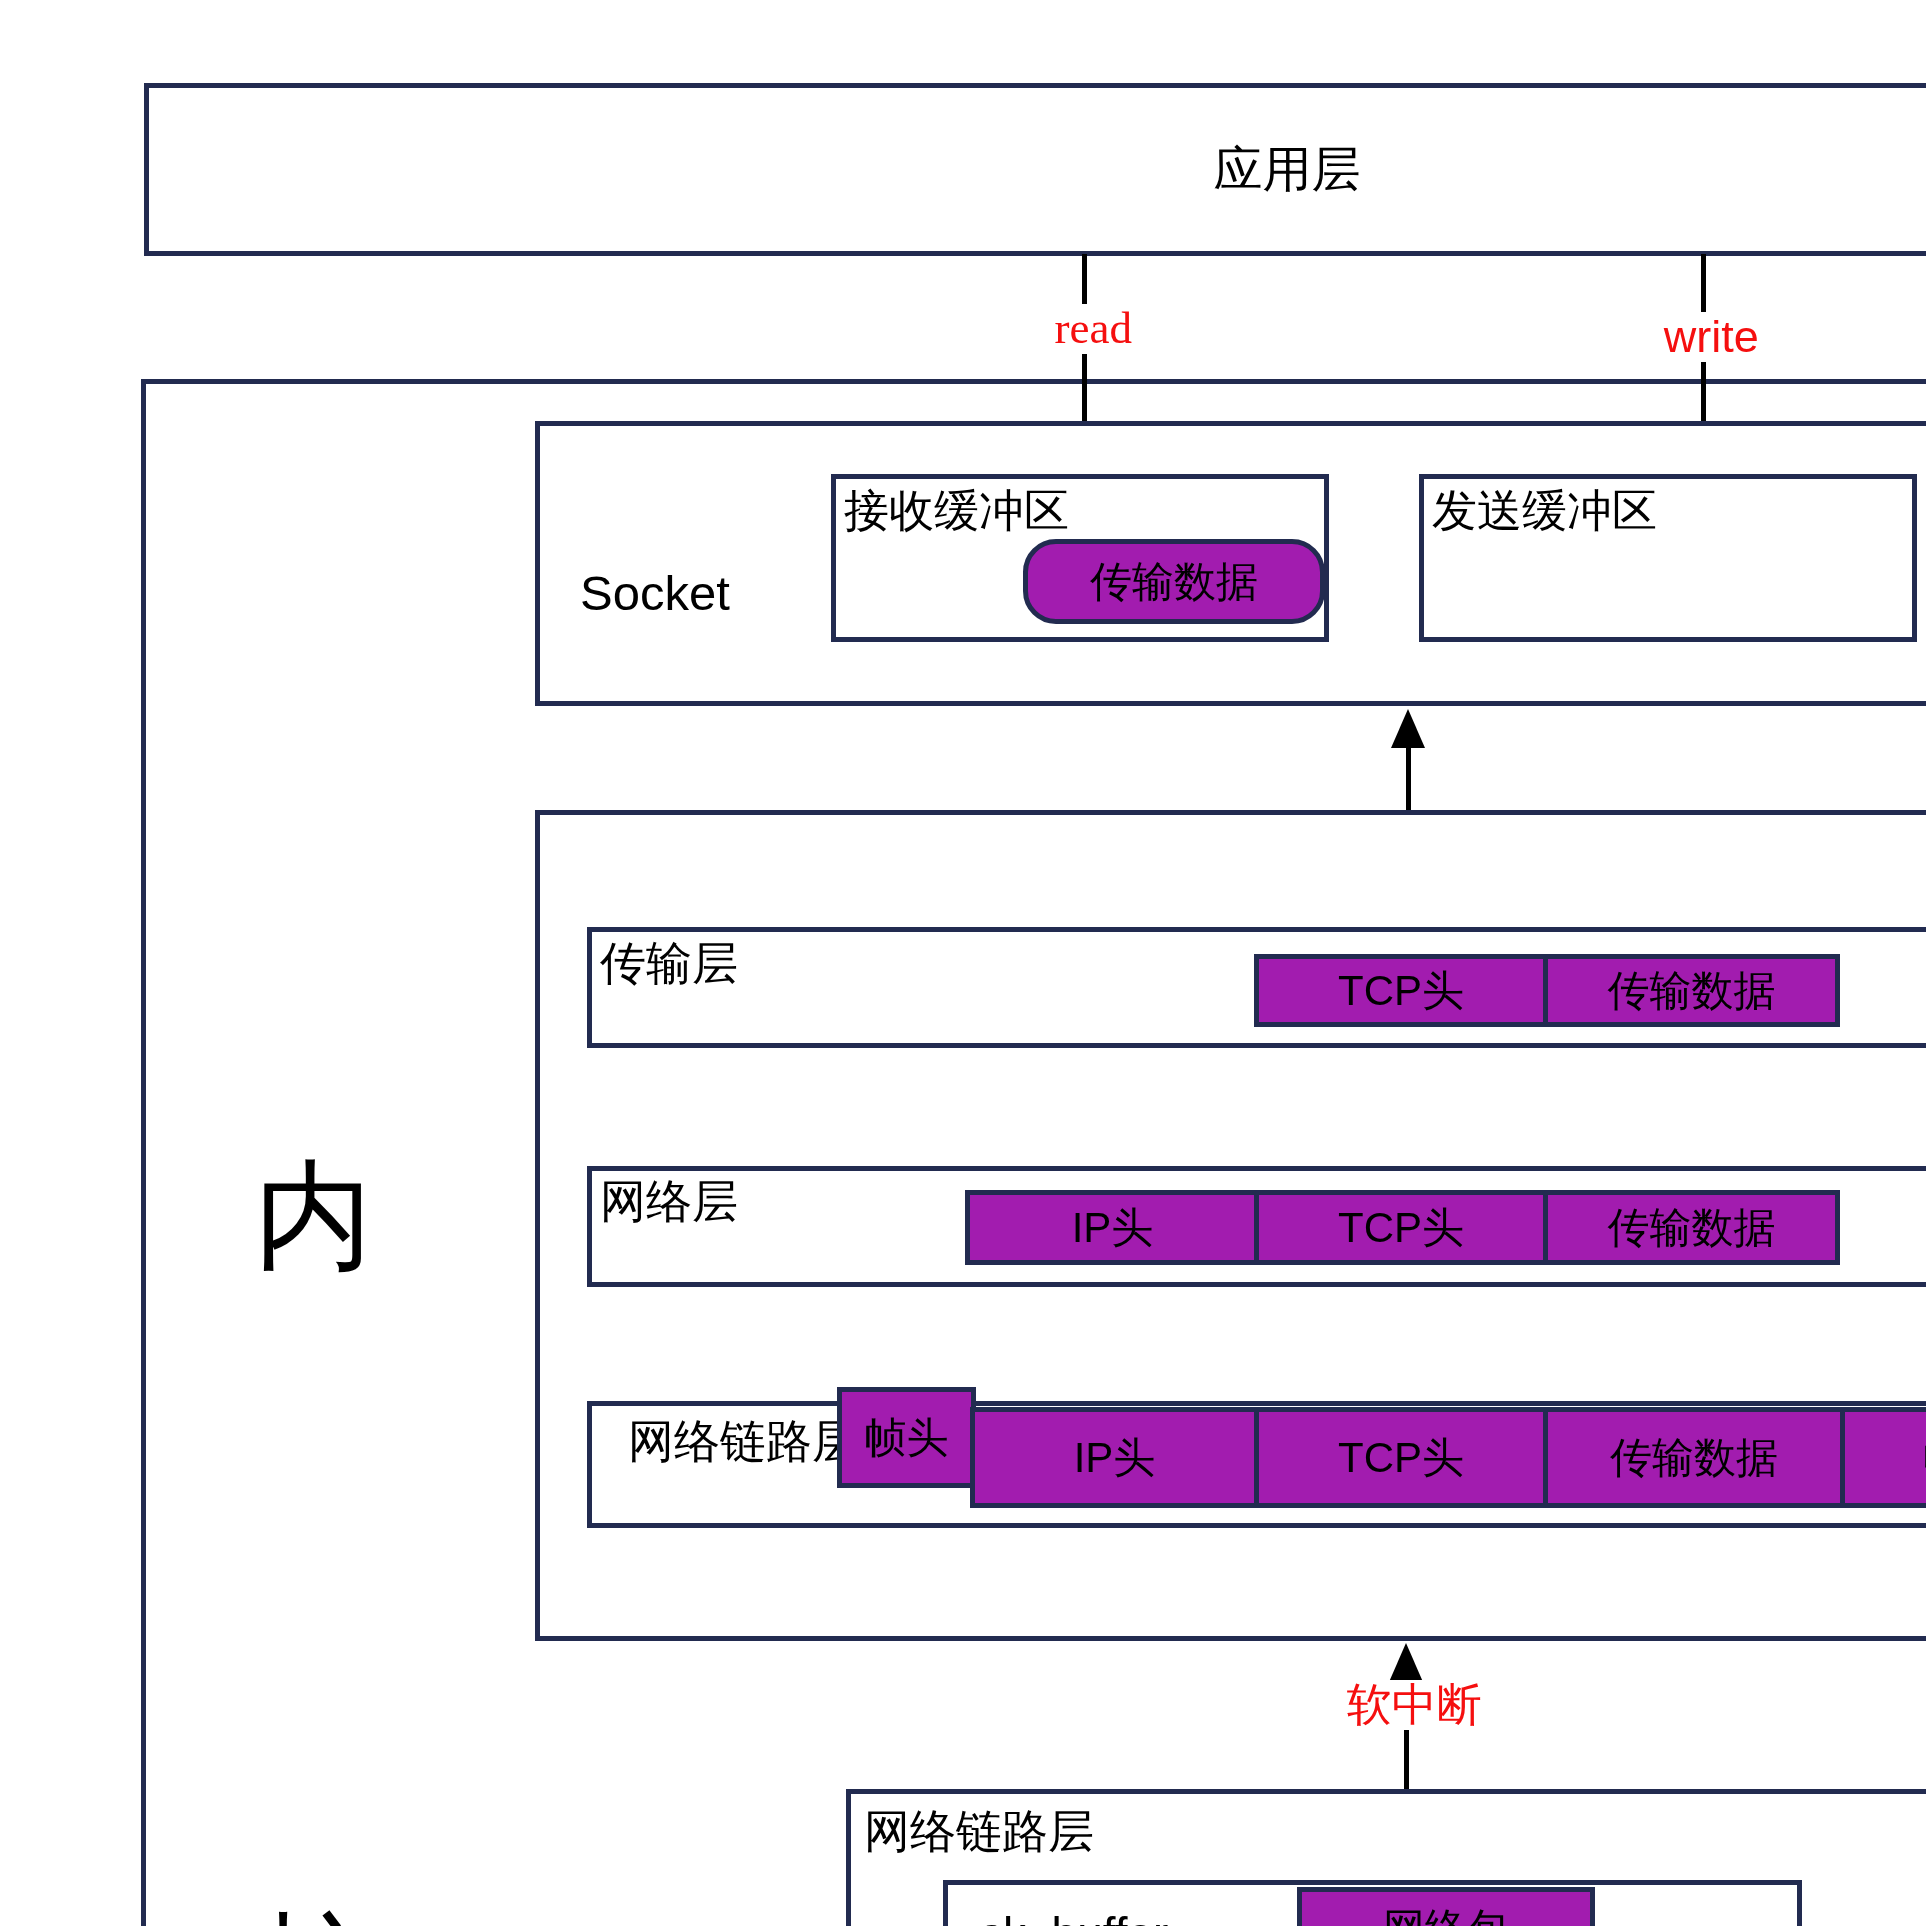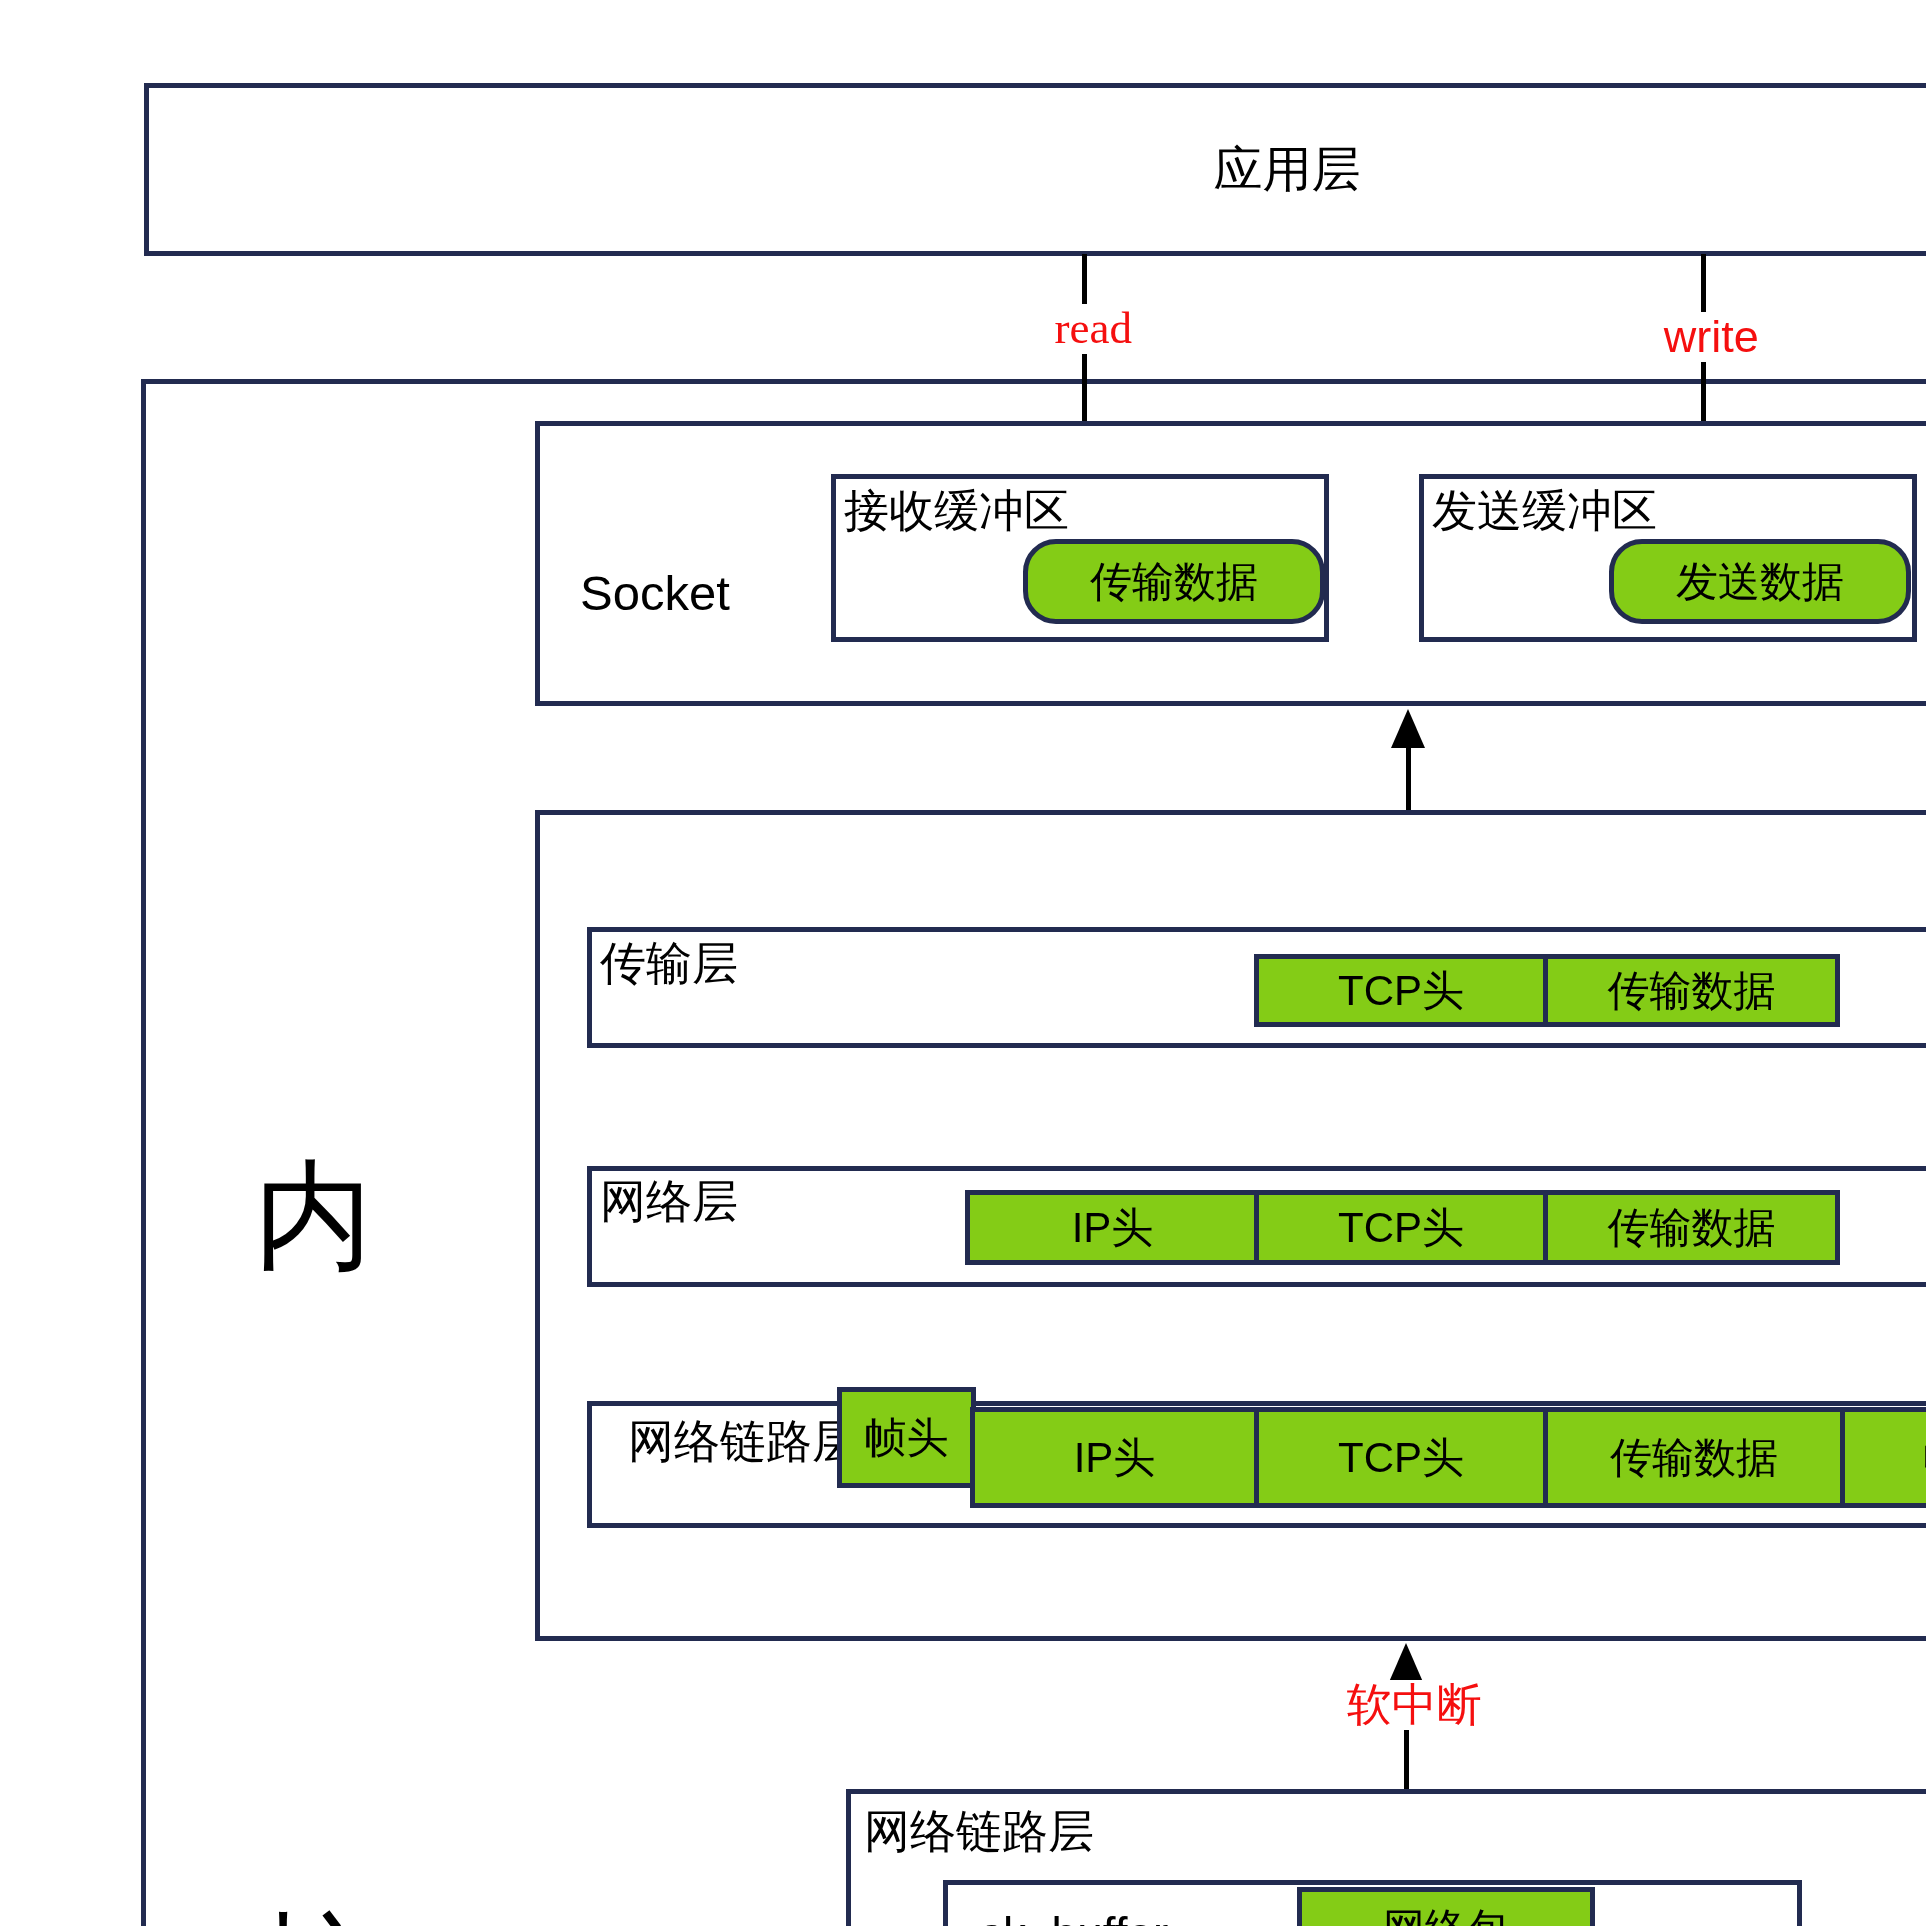--- a/index.html
+++ b/index.html
@@ -7,21 +7,21 @@
     --red:#f50f0f;
     --ink:#000000;
   }
   html,body{margin:0;padding:0;background:#ffffff;}
   body{font-family:"Liberation Sans","DejaVu Sans",sans-serif;color:var(--ink);}
   #canvas{position:relative;width:2499px;height:2803px;background:#ffffff;overflow:hidden;}
 
   .box{position:absolute;border:5.4px solid var(--navy);background:#ffffff;box-sizing:border-box;}
   .center{display:flex;align-items:center;justify-content:center;text-align:center;}
   .lbl{position:absolute;white-space:nowrap;line-height:1.15;}
-  .cell{position:absolute;border:5.4px solid var(--navy);background:#84cc16;box-sizing:border-box;
+  .cell{position:absolute;border:5.4px solid var(--navy);background:#a21caf;box-sizing:border-box;
         display:flex;align-items:center;justify-content:center;font-size:42px;white-space:nowrap;}
   .round{border-radius:33px;}
   .vline{position:absolute;width:5.4px;background:#000;}
   .head-up{position:absolute;width:0;height:0;border-left:17.7px solid transparent;border-right:17.7px solid transparent;border-bottom:39px solid #000;}
   .head-down{position:absolute;width:0;height:0;border-left:17.7px solid transparent;border-right:17.7px solid transparent;border-top:39px solid #000;}
   .rlabel{position:absolute;color:var(--red);background:#ffffff;text-align:center;font-size:45px;line-height:1.1;white-space:nowrap;padding:0 7.7px;}
   .bigchar{position:absolute;font-size:119px;line-height:1;color:#000;}
 </style>
 </head>
 <body>
@@ -47,21 +47,20 @@
 
   <div class="box" style="left:535px;top:421px;width:1428px;height:285px;"></div>
   <div class="lbl" style="left:580px;top:537px;font-size:49px;margin-top:28px;">Socket</div>
 
   <div class="box" style="left:831px;top:474px;width:498px;height:168px;"></div>
   <div class="lbl" style="left:844px;top:485px;font-size:45px;">接收缓冲区</div>
   <div class="cell round" style="left:1023px;top:539px;width:302px;height:85px;">传输数据</div>
 
   <div class="box" style="left:1419px;top:474px;width:498px;height:168px;"></div>
   <div class="lbl" style="left:1432px;top:485px;font-size:45px;">发送缓冲区</div>
-  <div class="cell round" style="left:1609px;top:539px;width:302px;height:85px;">发送数据</div>
 
   <div class="head-up" style="left:1391px;top:709px;"></div>
   <div class="vline" style="left:1406px;top:742px;height:68px;"></div>
 
   <div class="box" style="left:535px;top:810px;width:1751px;height:831px;"></div>
 
   <div class="box" style="left:587px;top:927px;width:1659px;height:121px;"></div>
   <div class="lbl" style="left:600px;top:937px;font-size:46px;">传输层</div>
   <div class="cell" style="left:1254px;top:954px;width:294px;height:73px;">TCP头</div>
   <div class="cell" style="left:1543px;top:954px;width:297px;height:73px;">传输数据</div>

